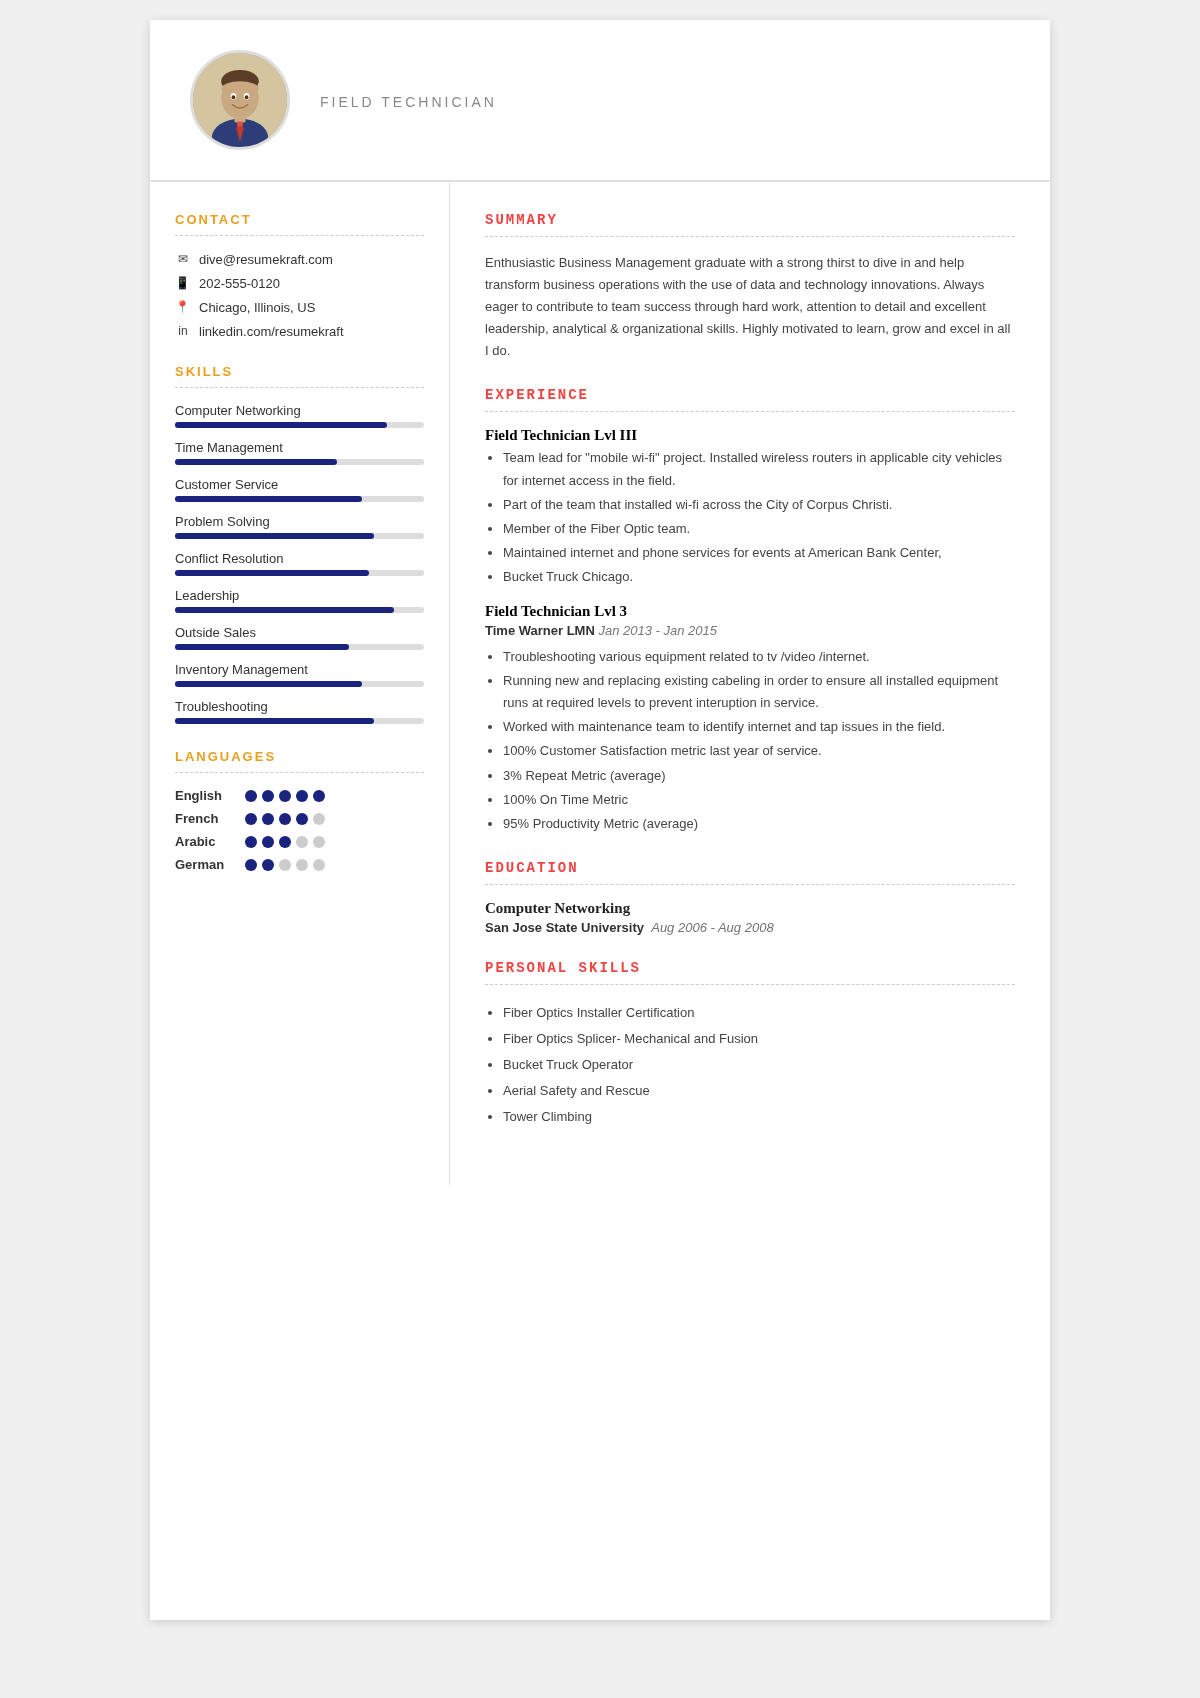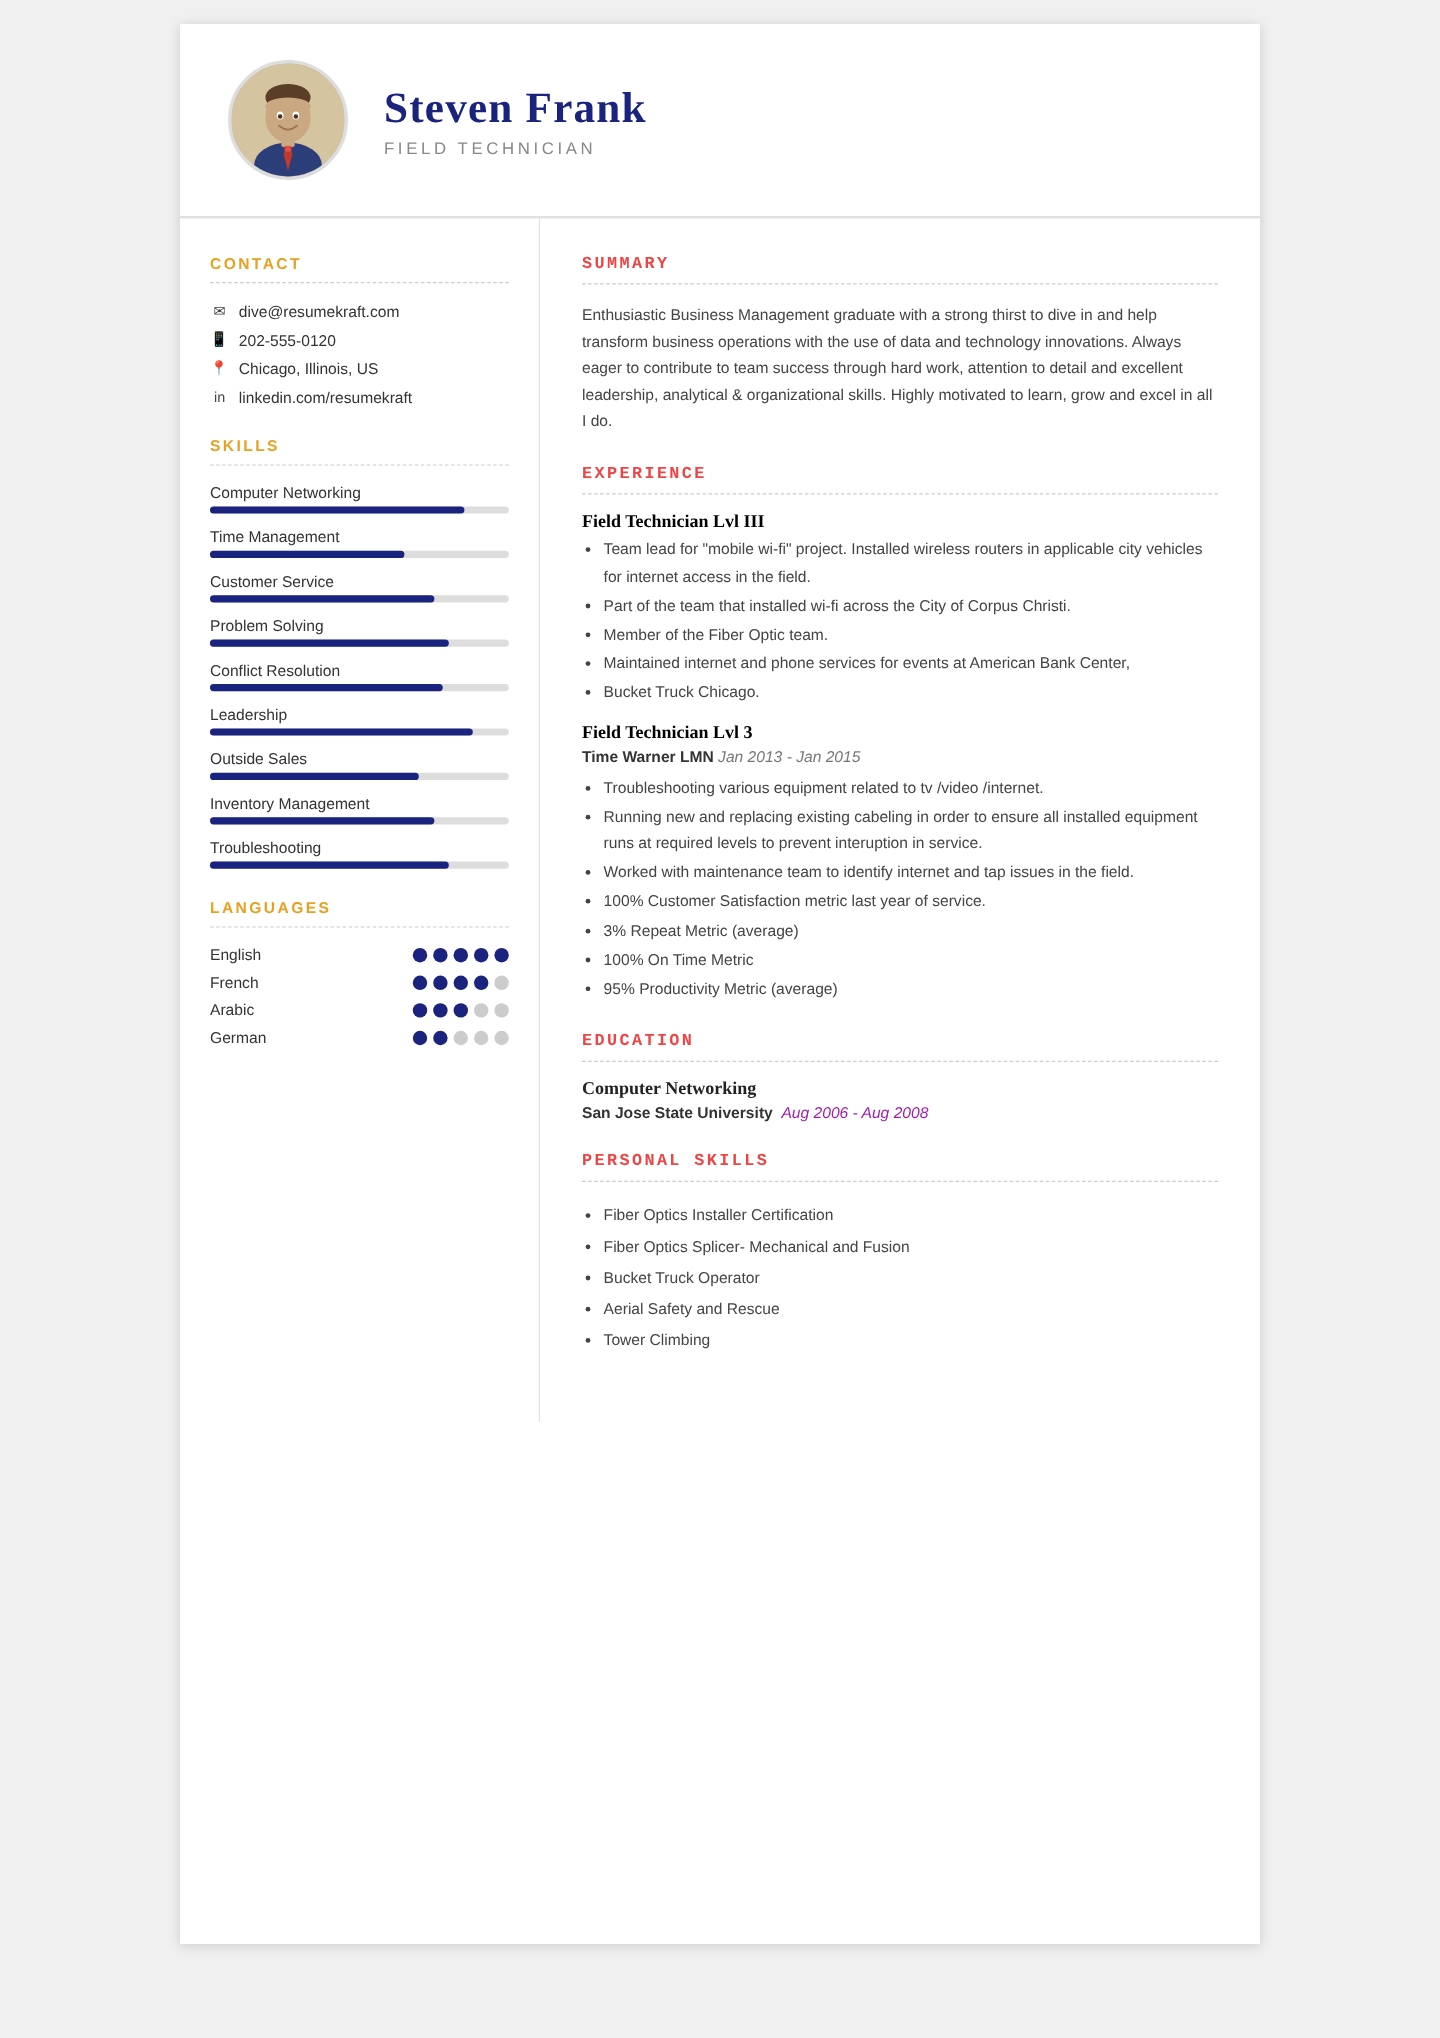--- a/index.html
+++ b/index.html
@@ -111,22 +111,22 @@
       width: 100%;
     }
     .skill-bar-fill {
       height: 6px;
       background: #1a237e;
       border-radius: 3px;
     }
     .lang-item {
       display: flex;
       align-items: center;
-      justify-content: space-between;
       margin-bottom: 8px;
+      font-weight: bold;
     }
     .lang-label {
       font-size: 13px;
       color: #333;
       font-family: Arial, sans-serif;
       width: 70px;
     }
     .lang-dots {
       display: flex;
       gap: 5px;
@@ -201,21 +201,21 @@
       color: #222;
       font-family: 'Georgia', serif;
       margin-bottom: 3px;
     }
     .edu-school {
       font-size: 13px;
       color: #555;
       font-family: Arial, sans-serif;
     }
     .edu-school strong { color: #333; }
-    .edu-school em { color: #a21caf; font-style: italic; margin-top: 48px; }
+    .edu-school em { color: #737373; font-style: italic; margin-top: 48px; }
     .personal-skills-list {
       list-style: disc;
       padding-left: 18px;
       font-size: 13px;
       color: #444;
       font-family: Arial, sans-serif;
       line-height: 2;
     }
   </style>
 </head>
@@ -243,21 +243,20 @@
         <circle cx="43" cy="47" r="2" fill="#4a3020"></circle>
         <circle cx="57" cy="47" r="2" fill="#4a3020"></circle>
 
         <path d="M42 55 Q50 62 58 55" stroke="#a0704a" stroke-width="1.5" fill="none" stroke-linecap="round"></path>
 
         <polygon points="50,74 46,80 50,95 54,80" fill="#c0392b"></polygon>
         <rect x="47" y="73" width="6" height="5" fill="#e74c3c"></rect>
       </svg>
     </div>
     <div class="header-info">
-      <div class="header-name">Steven Frank</div>
       <div class="header-title">FIELD TECHNICIAN</div>
     </div>
   </div>
 
   <div class="body">
 
     <div class="sidebar">
 
       <div class="sidebar-section">
         <div class="section-title">CONTACT</div>

